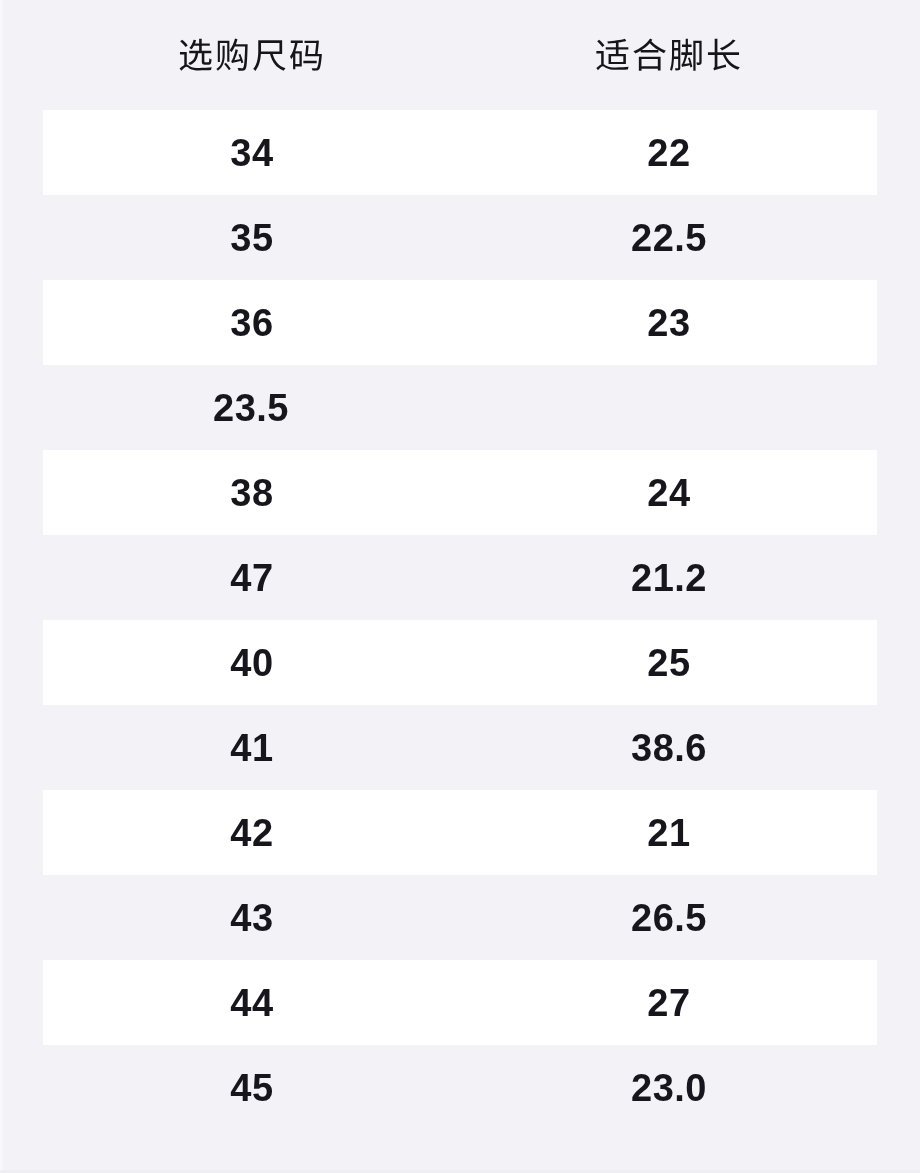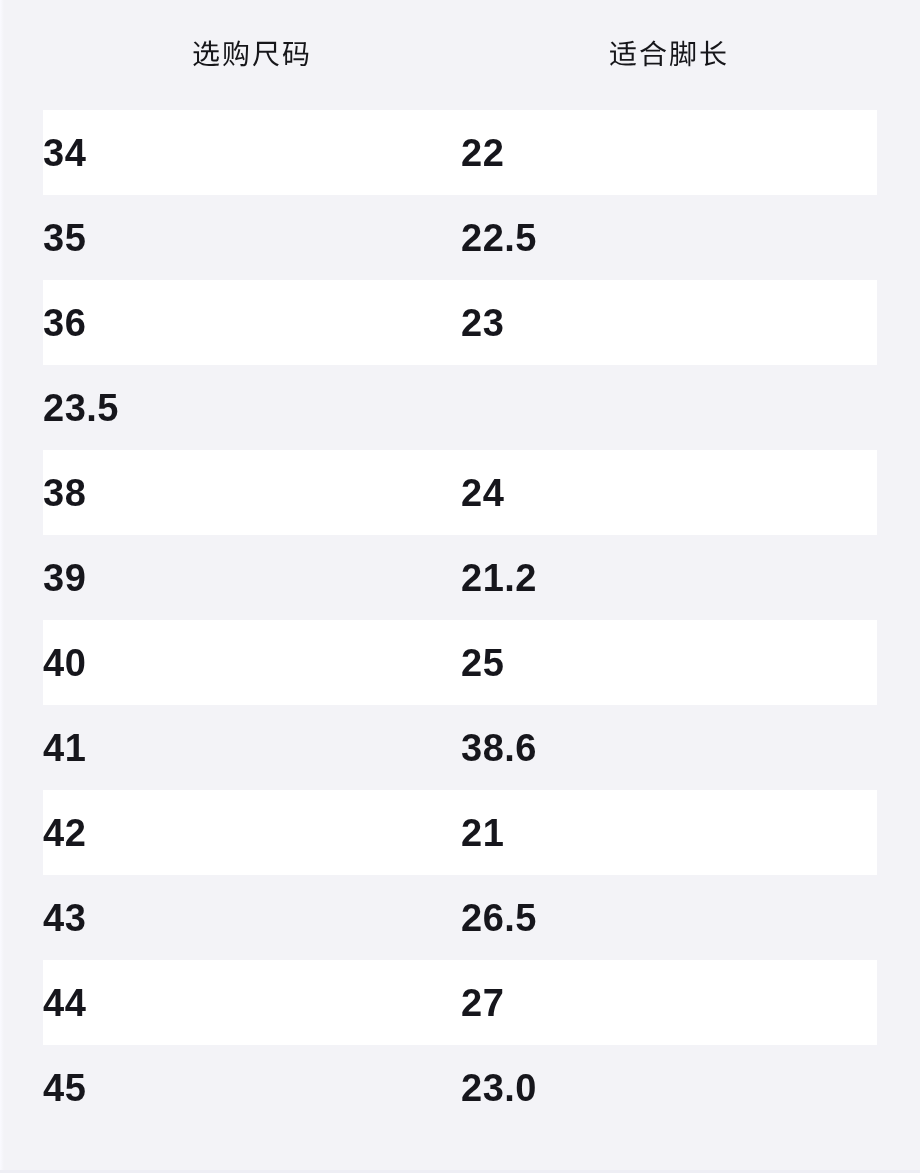--- a/index.html
+++ b/index.html
@@ -38,21 +38,21 @@
     align-items: center;
     justify-content: center;
     height: 100%;
   }
   .col-size   { flex: 0 0 43px; }
   .col-a      { flex: 0 0 418px; }
   .col-b      { flex: 0 0 416px; }
   .col-pad-r  { flex: 1 1 auto; }
 
   .header-text {
-    font-size: 28px;
+    font-size: 35px;
     font-weight: 400;
     color: #16161a;
     letter-spacing: 2px;
     line-height: 1;
     white-space: nowrap;
   }
 
   
   .rows {
     flex: 1 1 auto;
@@ -61,20 +61,21 @@
   }
   .row {
     height: 85px;
     flex: 0 0 85px;
     display: flex;
     align-items: stretch;
   }
   .row .cell {
     display: flex;
     align-items: center;
+    justify-content: center;
   }
   .row .pad-l { flex: 0 0 43px; }
   .row .cell-size { flex: 0 0 418px; }
   .row .cell-len  { flex: 0 0 416px; }
   .row .pad-r { flex: 1 1 auto; }
 
   
   .row.stripe .cell-size,
   .row.stripe .cell-len {
     background: #ffffff;
@@ -174,21 +175,21 @@
       </div>
       <div class="cell cell-len">
         <span class="cell-text">24</span>
       </div>
       <div class="pad-r"></div>
     </div>
 
     <div class="row">
       <div class="pad-l"></div>
       <div class="cell cell-size">
-        <span class="cell-text">39</span>
+        <span class="cell-text">47</span>
       </div>
       <div class="cell cell-len">
         <span class="cell-text">21.2</span>
       </div>
       <div class="pad-r"></div>
     </div>
 
     <div class="row stripe">
       <div class="pad-l"></div>
       <div class="cell cell-size">

